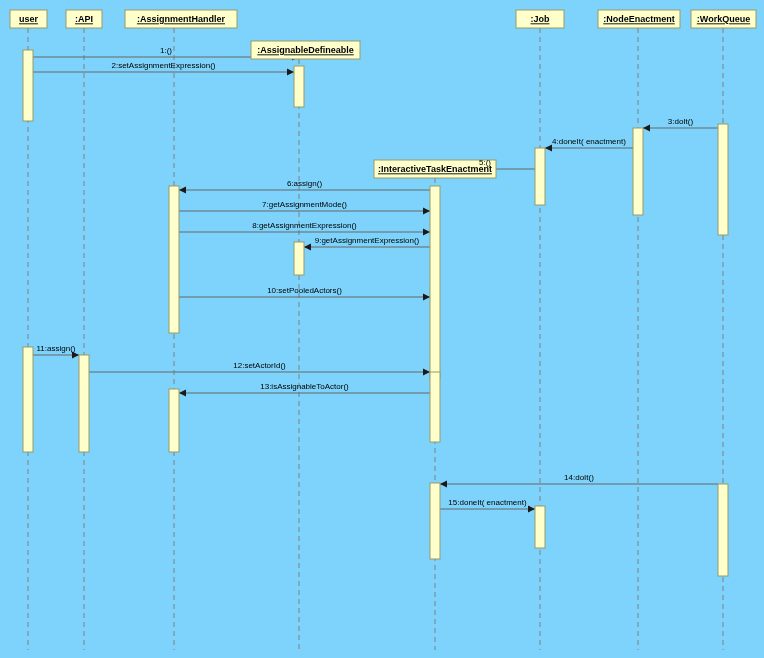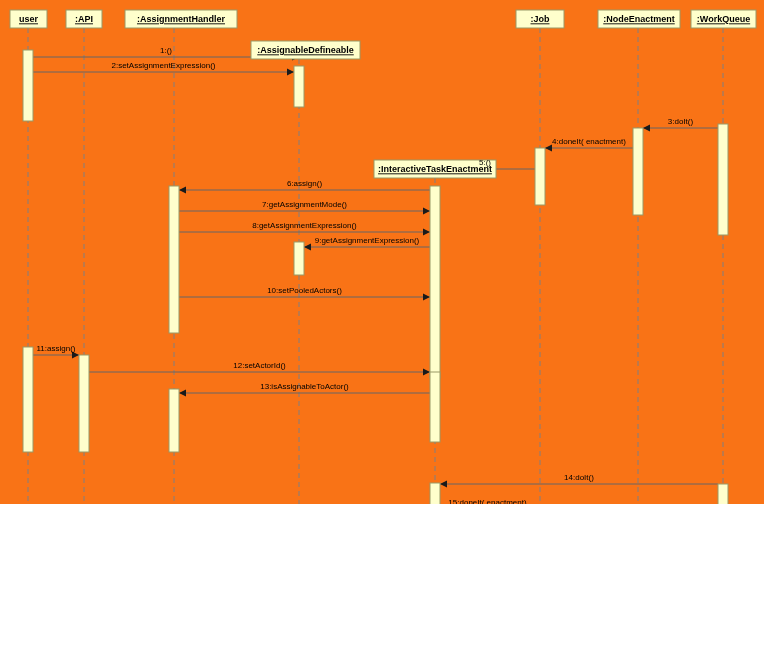--- a/index.html
+++ b/index.html
@@ -7,22 +7,22 @@
     margin: 0;
     padding: 0;
     background: #ffffff;
   }
   body {
     font-family: "Liberation Sans", sans-serif;
   }
   #diagram-root {
     position: relative;
     width: 764px;
-    height: 504px;
-    background: #f97316;
+    height: 658px;
+    background: #7dd3fc;
     overflow: hidden;
   }
   svg.diagram-canvas {
     position: absolute;
     left: 0;
     top: 0;
     width: 764px;
     height: 658px;
   }
   .lifeline-line {

